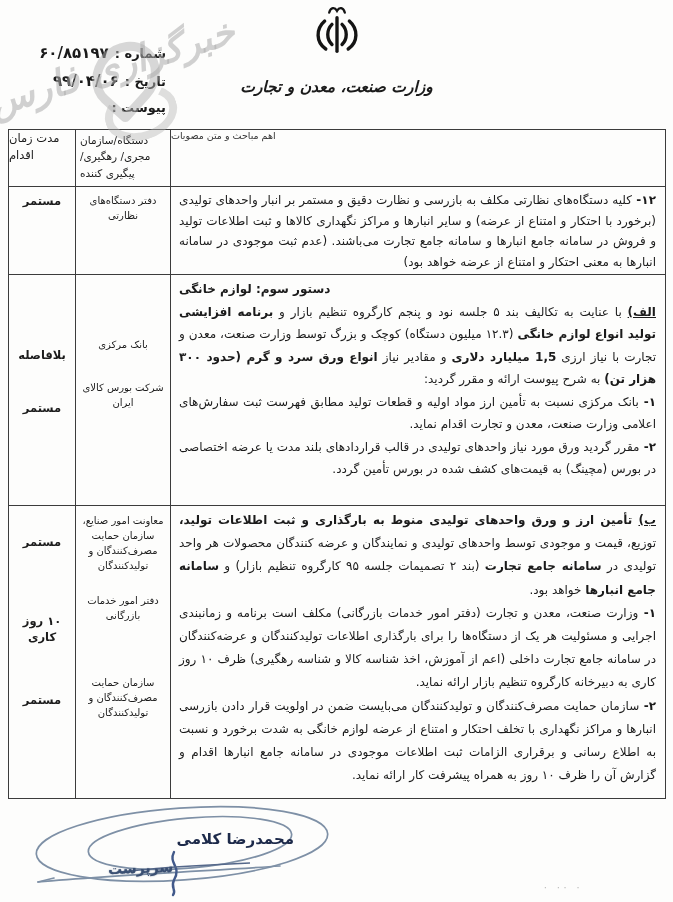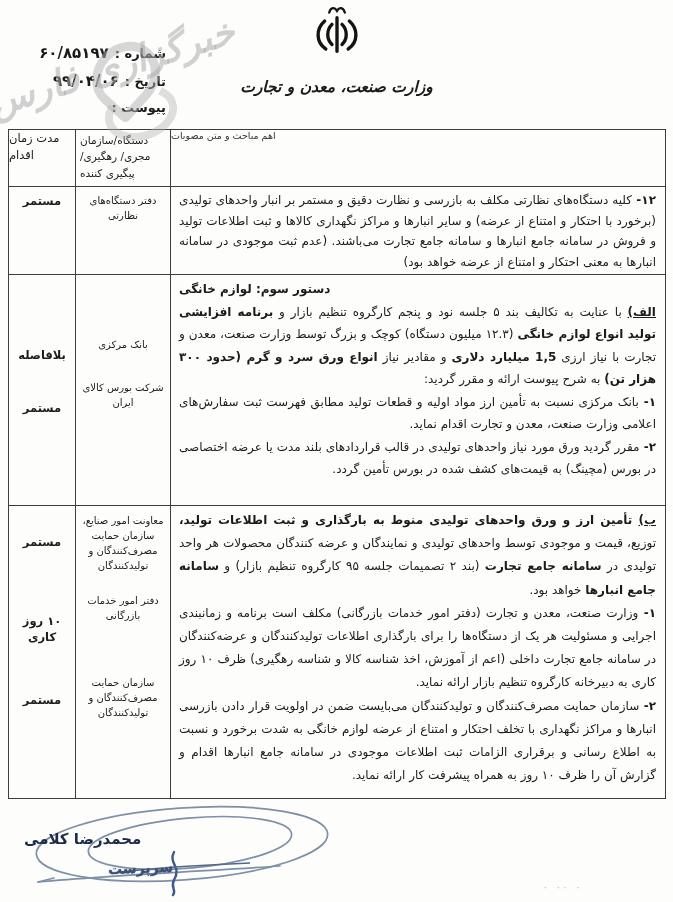--- a/index.html
+++ b/index.html
@@ -60,21 +60,21 @@
   .para.head{font-weight:700;text-align:left;}
 
   td.agency{text-align:center;}
   .ag{font-size:10px;line-height:1.5;padding:2px 3px;direction:rtl;}
   td.duration{text-align:center;}
   .du{font-size:11.5px;font-weight:700;line-height:1.45;direction:rtl;}
 
   
   .signature{position:absolute;left:24px;top:802px;width:316px;height:96px;z-index:3;}
   .signature svg{position:absolute;inset:0;}
-  .sig-name{position:absolute;top:28px;left:0;right:46px;text-align:left;
+  .sig-name{position:absolute;top:28px;left:0;right:46px;text-align:right;
     font-size:15px;font-weight:700;color:#1d2a4a;direction:rtl;}
   .sig-title{position:absolute;top:58px;left:84px;font-size:14px;font-weight:700;
     color:#3a4f72;direction:rtl;transform:rotate(-2deg);letter-spacing:1px;
     text-shadow:0 0 1.5px rgba(58,79,114,0.7);}
 
   .footer-marks{position:absolute;left:544px;top:884px;font-size:8px;color:#a9a9a9;letter-spacing:4px;}
 </style>
 </head>
 <body>
 

